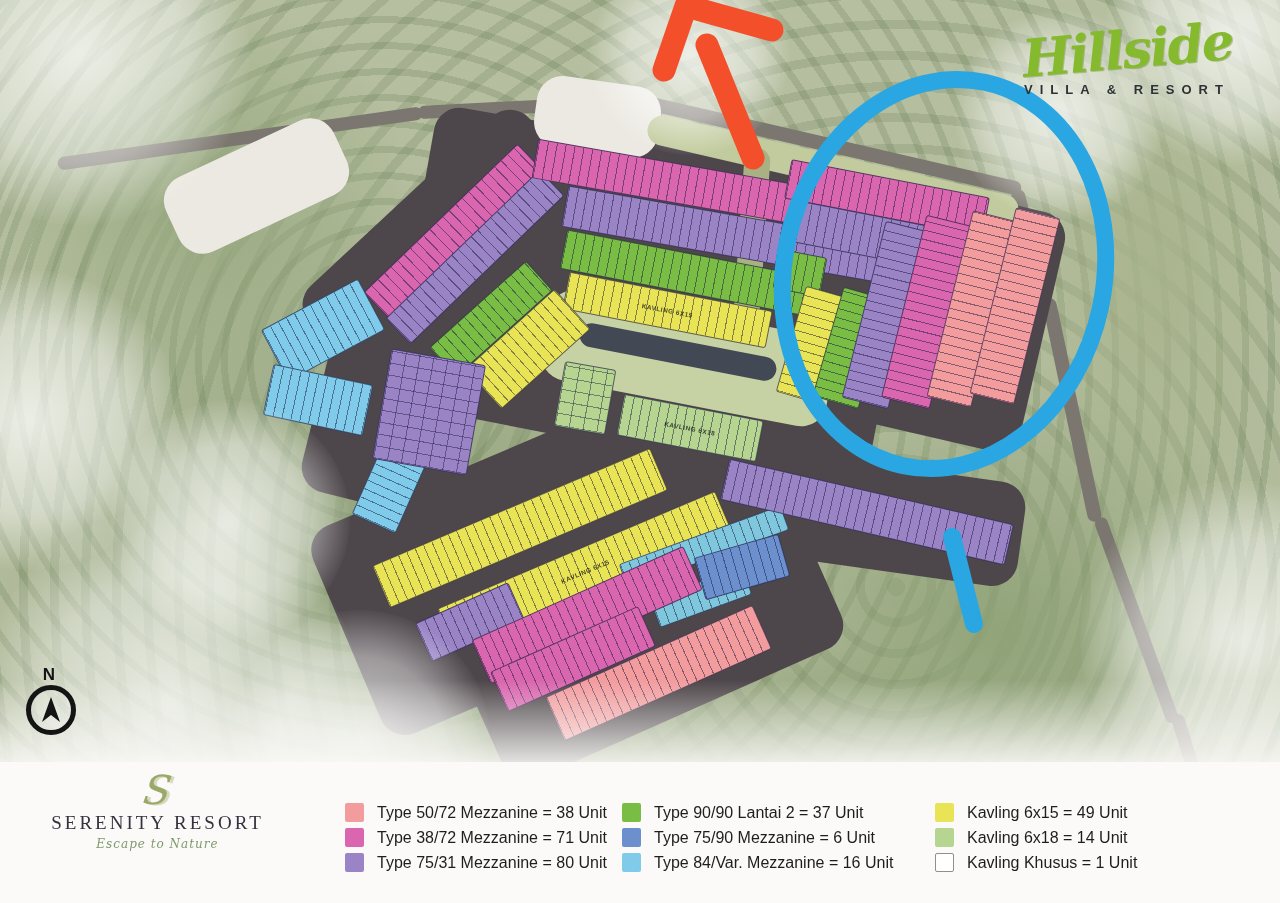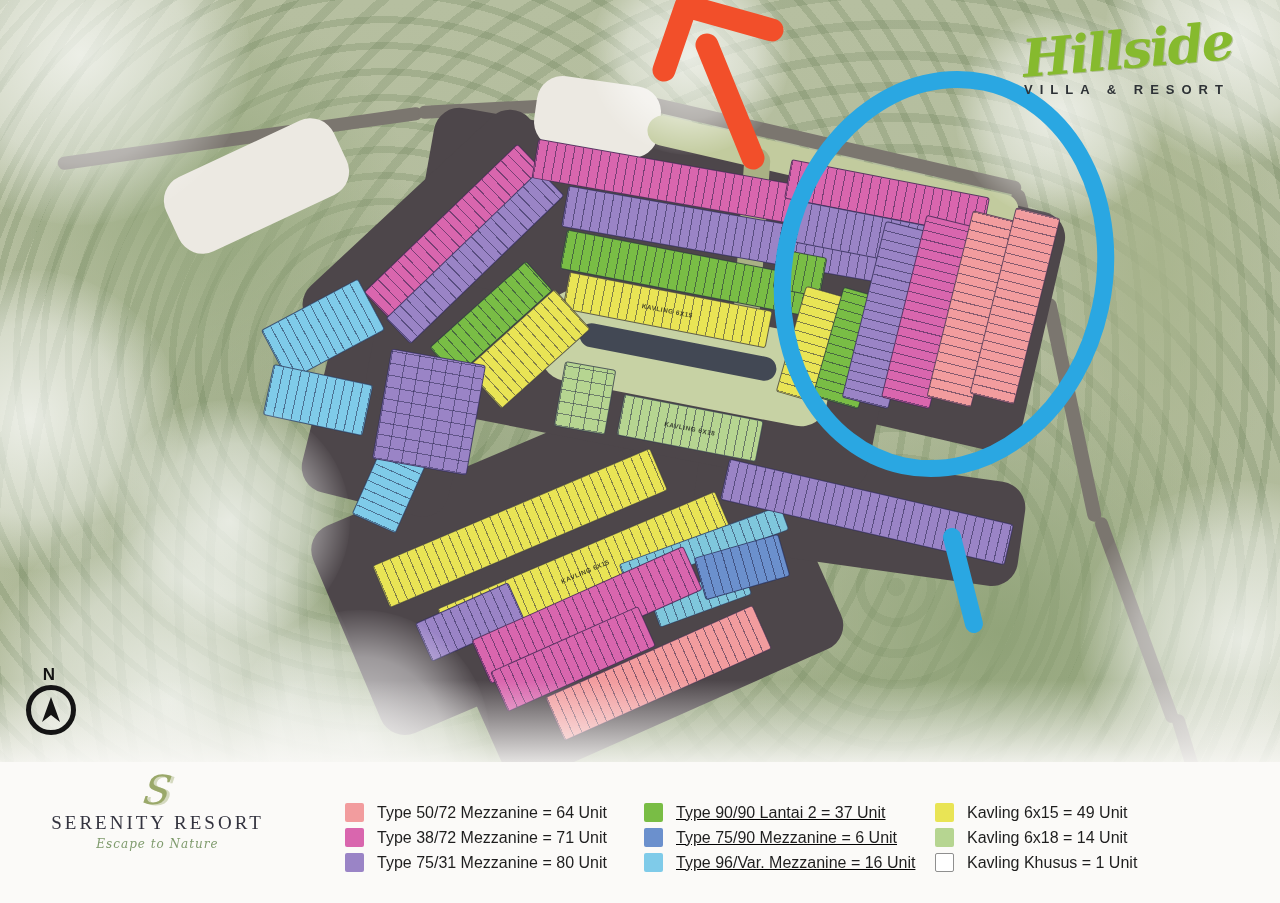--- a/index.html
+++ b/index.html
@@ -171,43 +171,43 @@
   <div class="panel">
     <div class="serenity">
       <div class="mono">S</div>
       <div class="title">SERENITY RESORT</div>
       <div class="tag">Escape to Nature</div>
     </div>
     <div id="legend-cols">
         <div class="legend-col" style="left: 345px;">
           <div class="legend-row">
             <div class="swatch" style="background: rgb(242, 156, 158);"></div>
-            <span class="ltext">Type 50/72 Mezzanine = 64 Unit</span>
+            <span class="ltext">Type 50/72 Mezzanine = 38 Unit</span>
           </div>
           <div class="legend-row">
             <div class="swatch" style="background: rgb(217, 102, 174);"></div>
             <span class="ltext">Type 38/72 Mezzanine = 71 Unit</span>
           </div>
           <div class="legend-row">
             <div class="swatch" style="background: rgb(154, 132, 198);"></div>
             <span class="ltext">Type 75/31 Mezzanine = 80 Unit</span>
           </div>
         </div>
-        <div class="legend-col" style="left: 644px; text-decoration: underline;">
+        <div class="legend-col" style="left: 622px;">
           <div class="legend-row">
             <div class="swatch" style="background: rgb(121, 189, 69);"></div>
             <span class="ltext">Type 90/90 Lantai 2 = 37 Unit</span>
           </div>
           <div class="legend-row">
             <div class="swatch" style="background: rgb(107, 144, 205);"></div>
             <span class="ltext">Type 75/90 Mezzanine = 6 Unit</span>
           </div>
           <div class="legend-row">
             <div class="swatch" style="background: rgb(127, 203, 233);"></div>
-            <span class="ltext">Type 96/Var. Mezzanine = 16 Unit</span>
+            <span class="ltext">Type 84/Var. Mezzanine = 16 Unit</span>
           </div>
         </div>
         <div class="legend-col" style="left: 935px;">
           <div class="legend-row">
             <div class="swatch" style="background: rgb(233, 228, 85);"></div>
             <span class="ltext">Kavling 6x15 = 49 Unit</span>
           </div>
           <div class="legend-row">
             <div class="swatch" style="background: rgb(182, 213, 145);"></div>
             <span class="ltext">Kavling 6x18 = 14 Unit</span>

